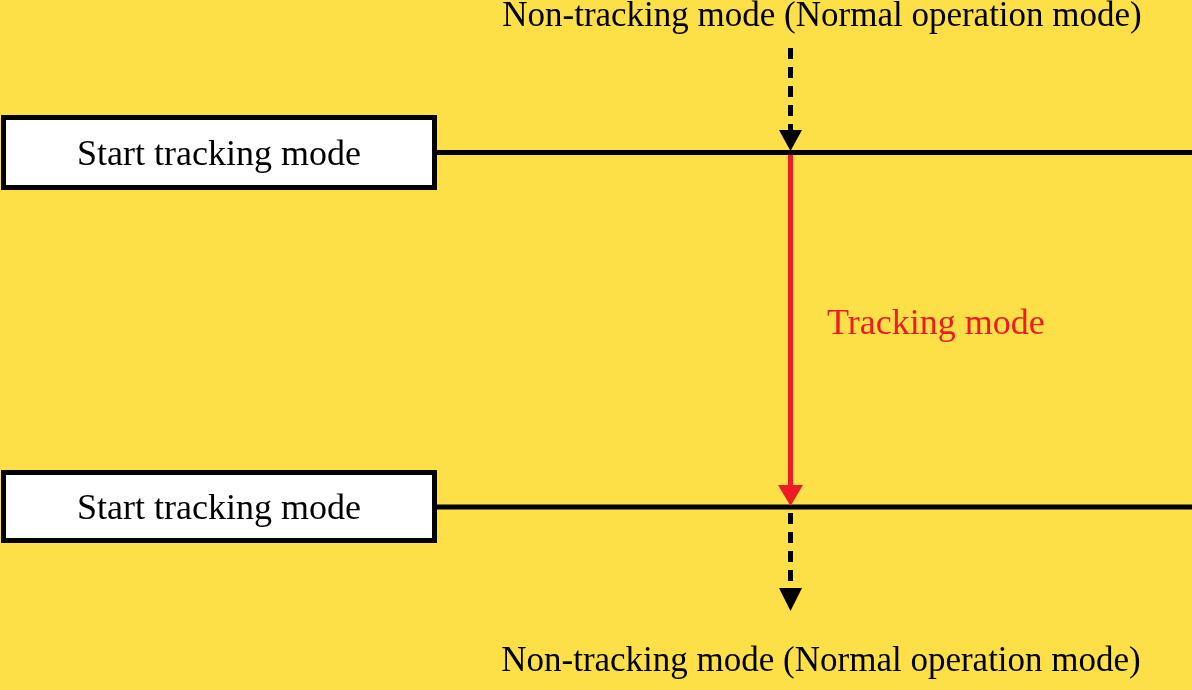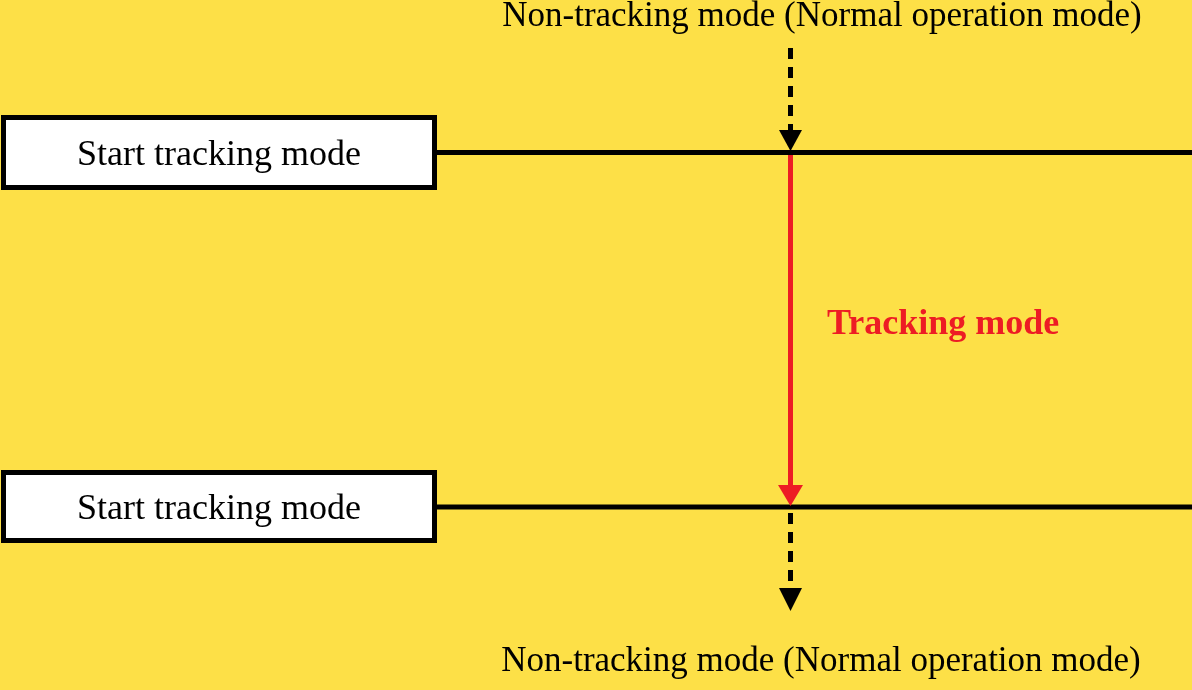--- a/index.html
+++ b/index.html
@@ -52,21 +52,21 @@
   .mode-box.start {
     top: 115px;
     height: 65px;
   }
   .mode-box.stop {
     top: 470px;
     height: 63px;
   }
   .top-label    { left: 822px; top: -3px; }
   .bottom-label { left: 821px; top: 642px; }
-  .tracking-label { left: 827px; top: 305px; font-weight: bold; }
+  .tracking-label { left: 827px; top: 305px; }
 </style>
 </head>
 <body>
 
 <div class="canvas">
 
   <svg class="diagram-svg" viewBox="0 0 1192 690" xmlns="http://www.w3.org/2000/svg">
 
     <line x1="437" y1="152.5" x2="1192" y2="152.5" stroke-width="5" stroke="#000000"></line>
 

